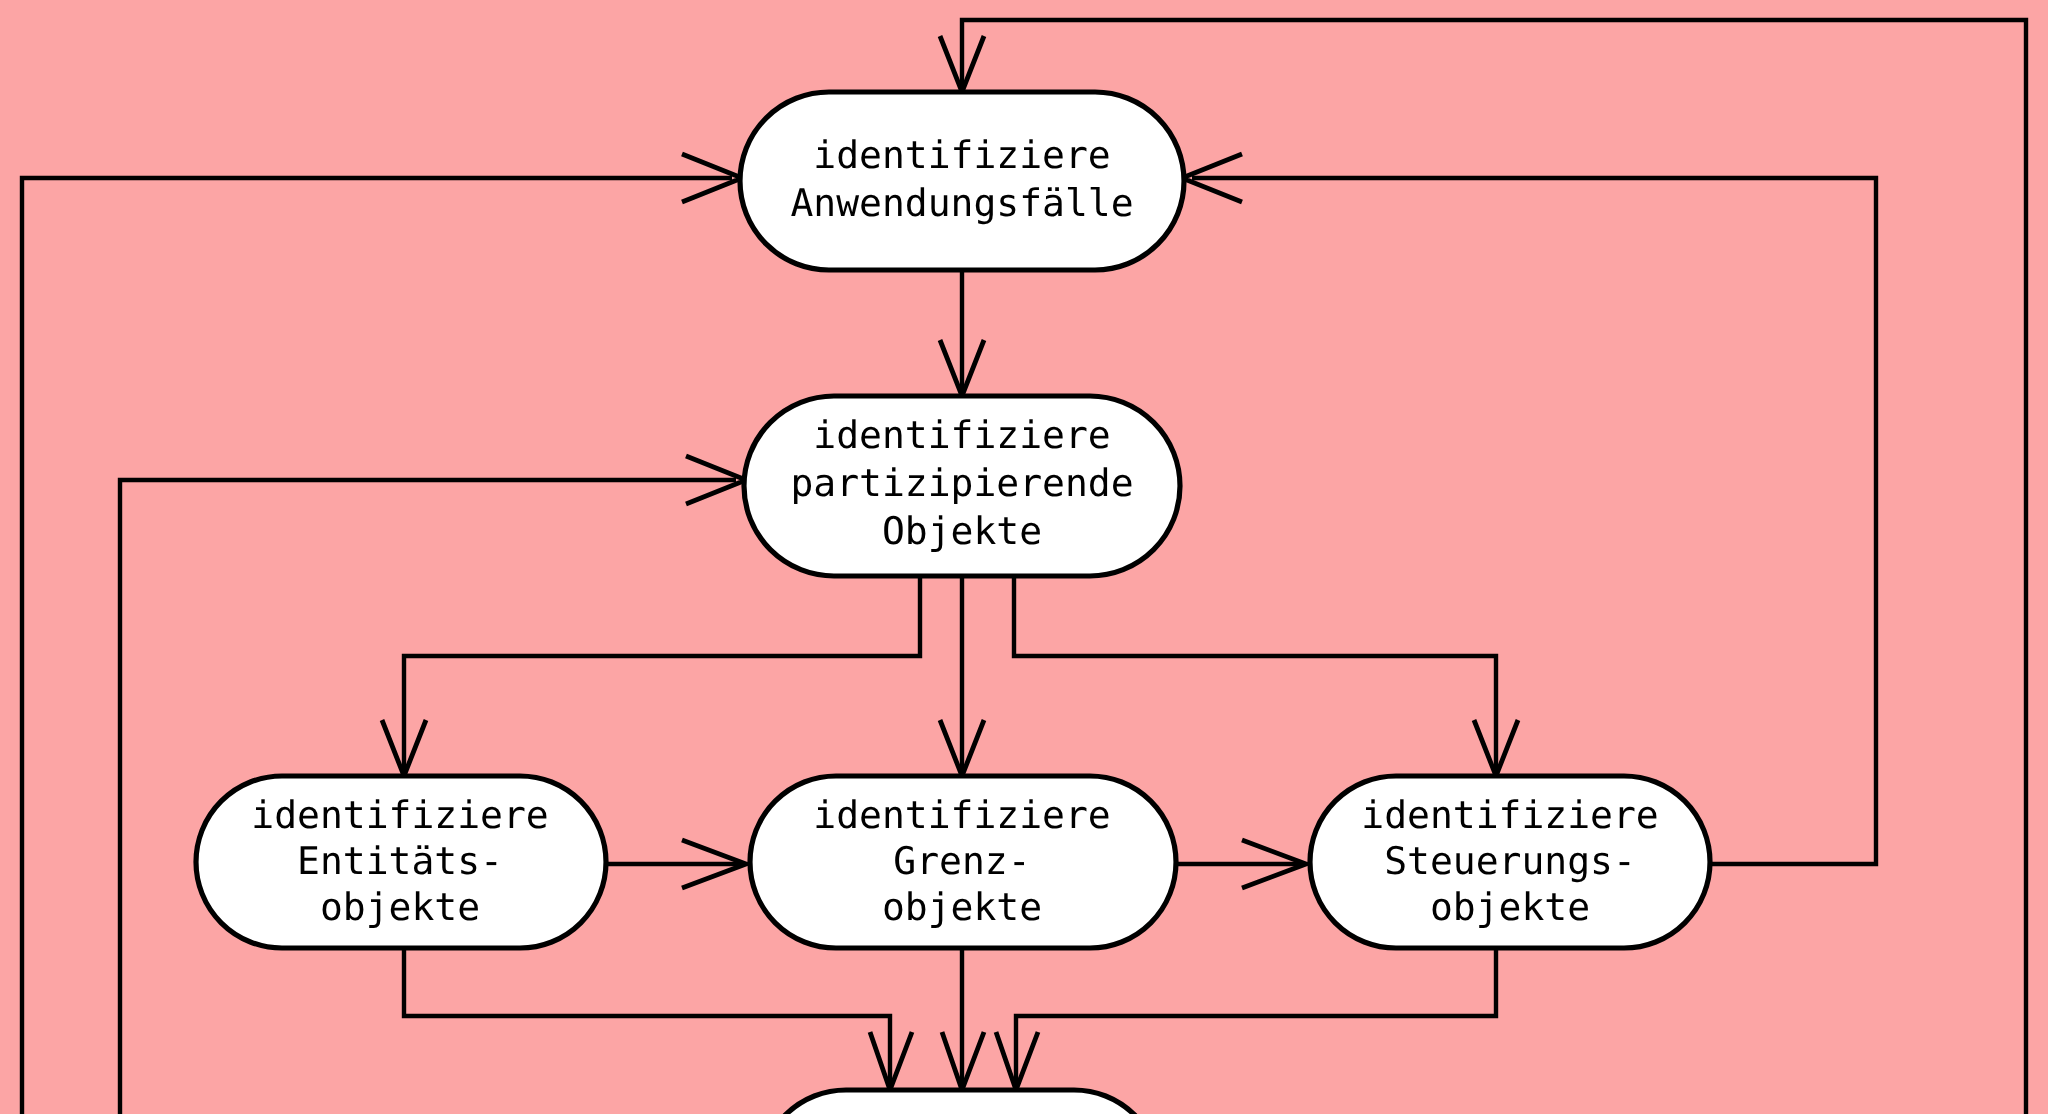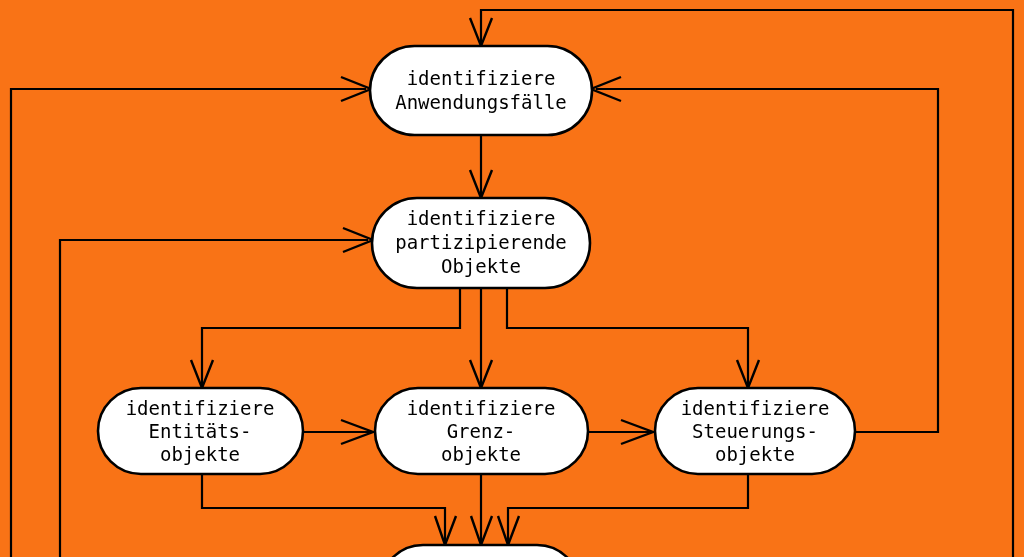--- a/index.html
+++ b/index.html
@@ -7,21 +7,21 @@
     padding: 0;
     background: #ffffff;
   }
   body {
     font-family: "DejaVu Sans Mono", monospace;
   }
   #diagram-root {
     position: relative;
     width: 1024px;
     height: 557px;
-    background: #f97316;
+    background: #fca5a5;
     overflow: hidden;
   }
   svg#flowchart {
     display: block;
     width: 1024px;
     height: 557px;
   }
   .edge-line {
     fill: none;
     stroke: #000000;

